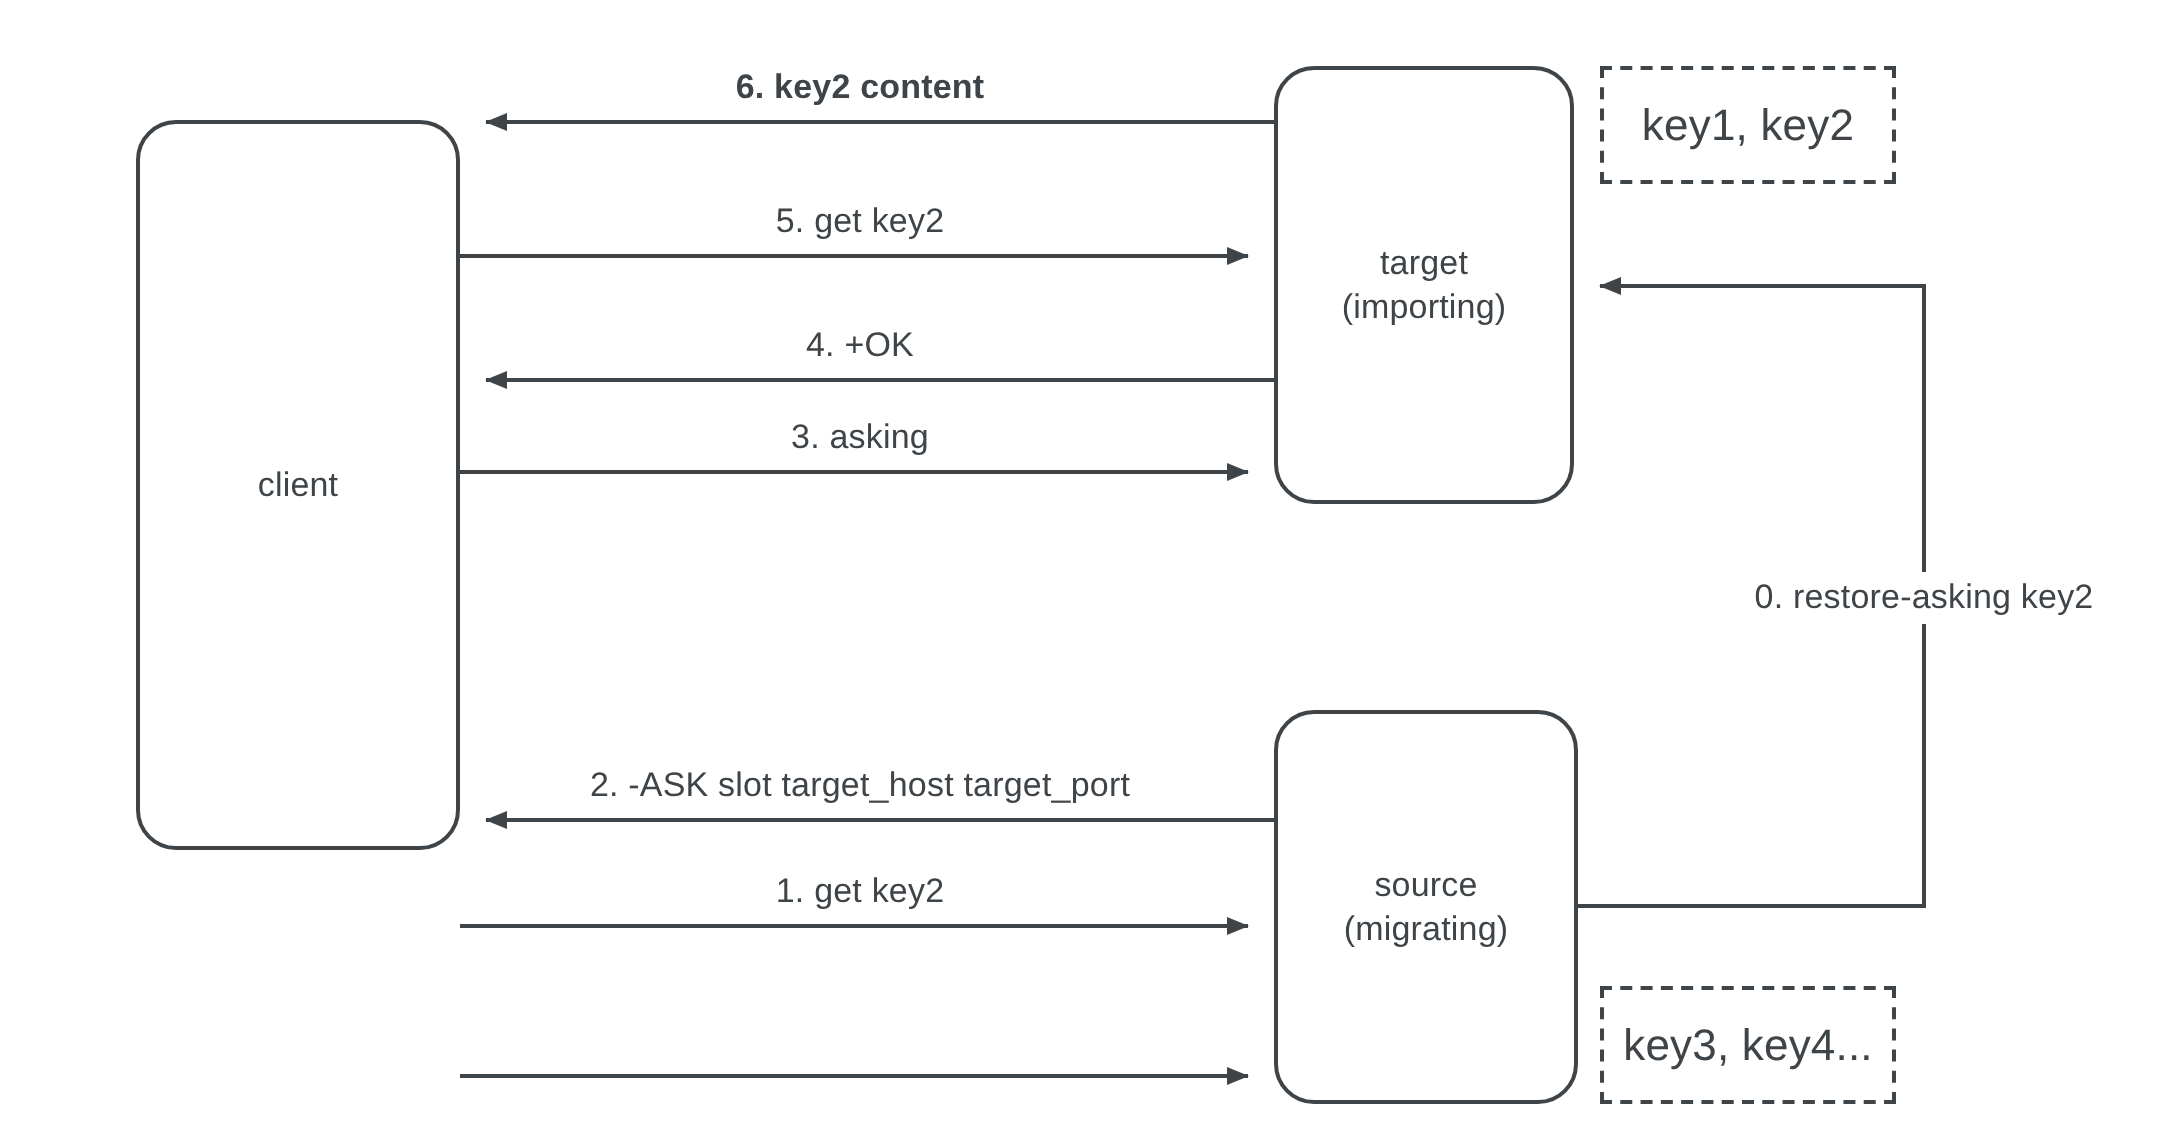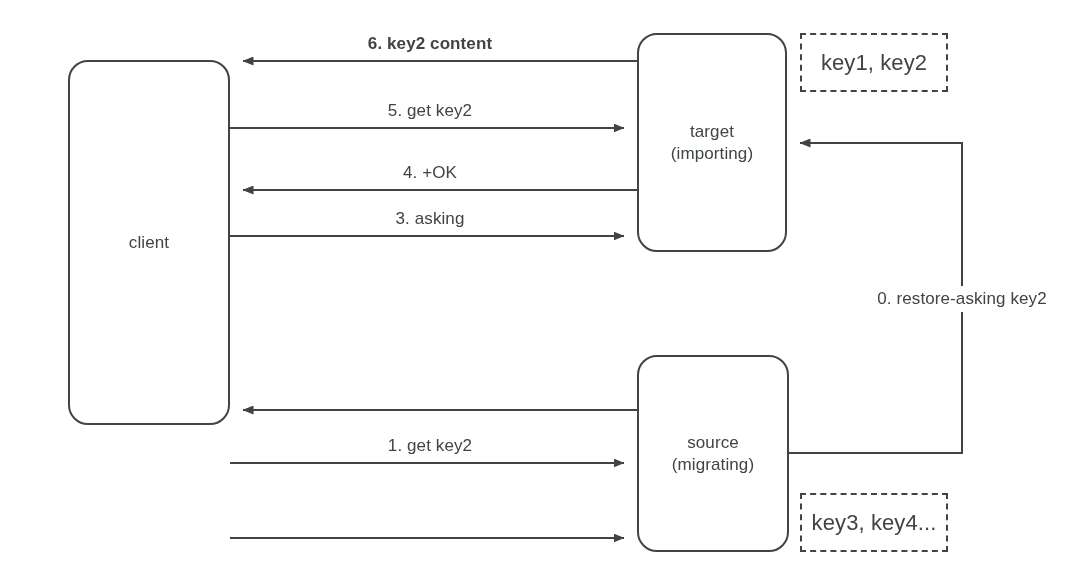--- a/index.html
+++ b/index.html
@@ -141,19 +141,20 @@
   </div>
 
   <div class="edge-label" style="left:430px; top:54px;font-weight:bold;">6. key2 content</div>
 
   <div class="edge-label" style="left:430px; top:121px;">5. get key2</div>
 
   <div class="edge-label" style="left:430px; top:183px;">4. +OK</div>
 
   <div class="edge-label" style="left:430px; top:229px;">3. asking</div>
 
+  <div class="edge-label" style="left:430px; top:403px;">2. -ASK slot target_host target_port</div>
 
   <div class="edge-label" style="left:430px; top:456px;">1. get key2</div>
 
 
   <div class="edge-label side" style="left:962px; top:299px;">0. restore-asking key2</div>
 
 </div>
 
 </body></html>

